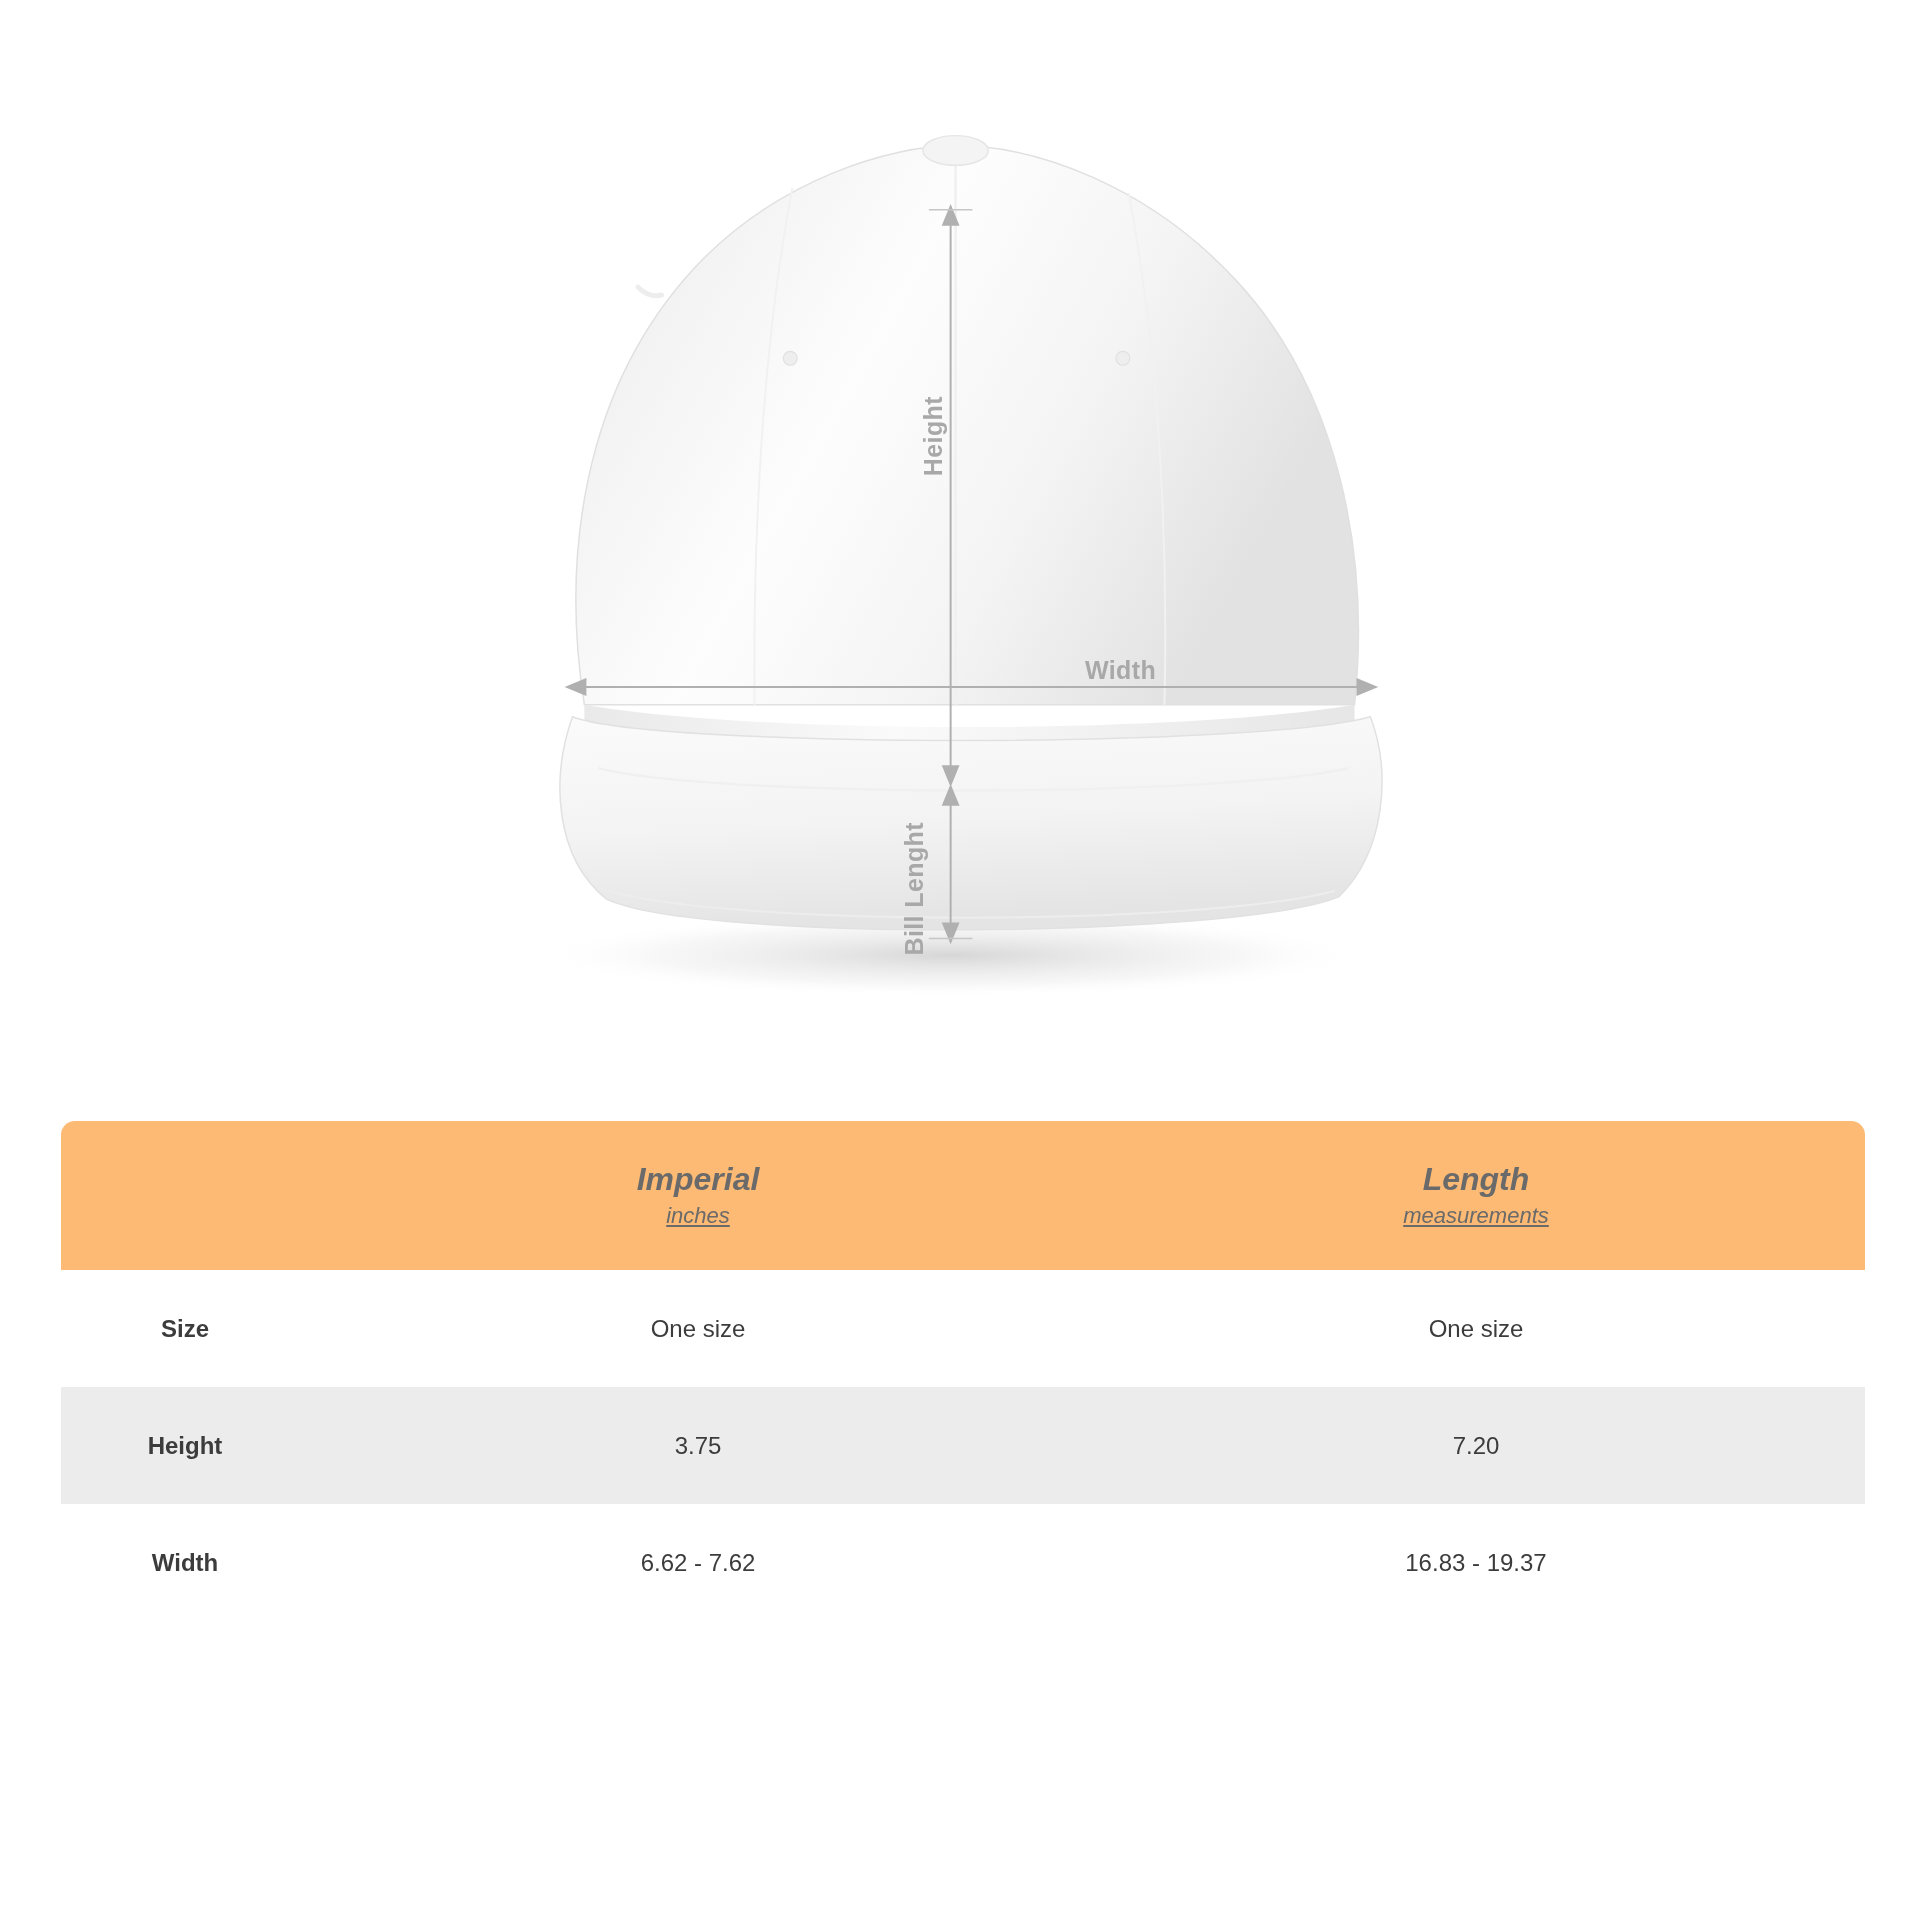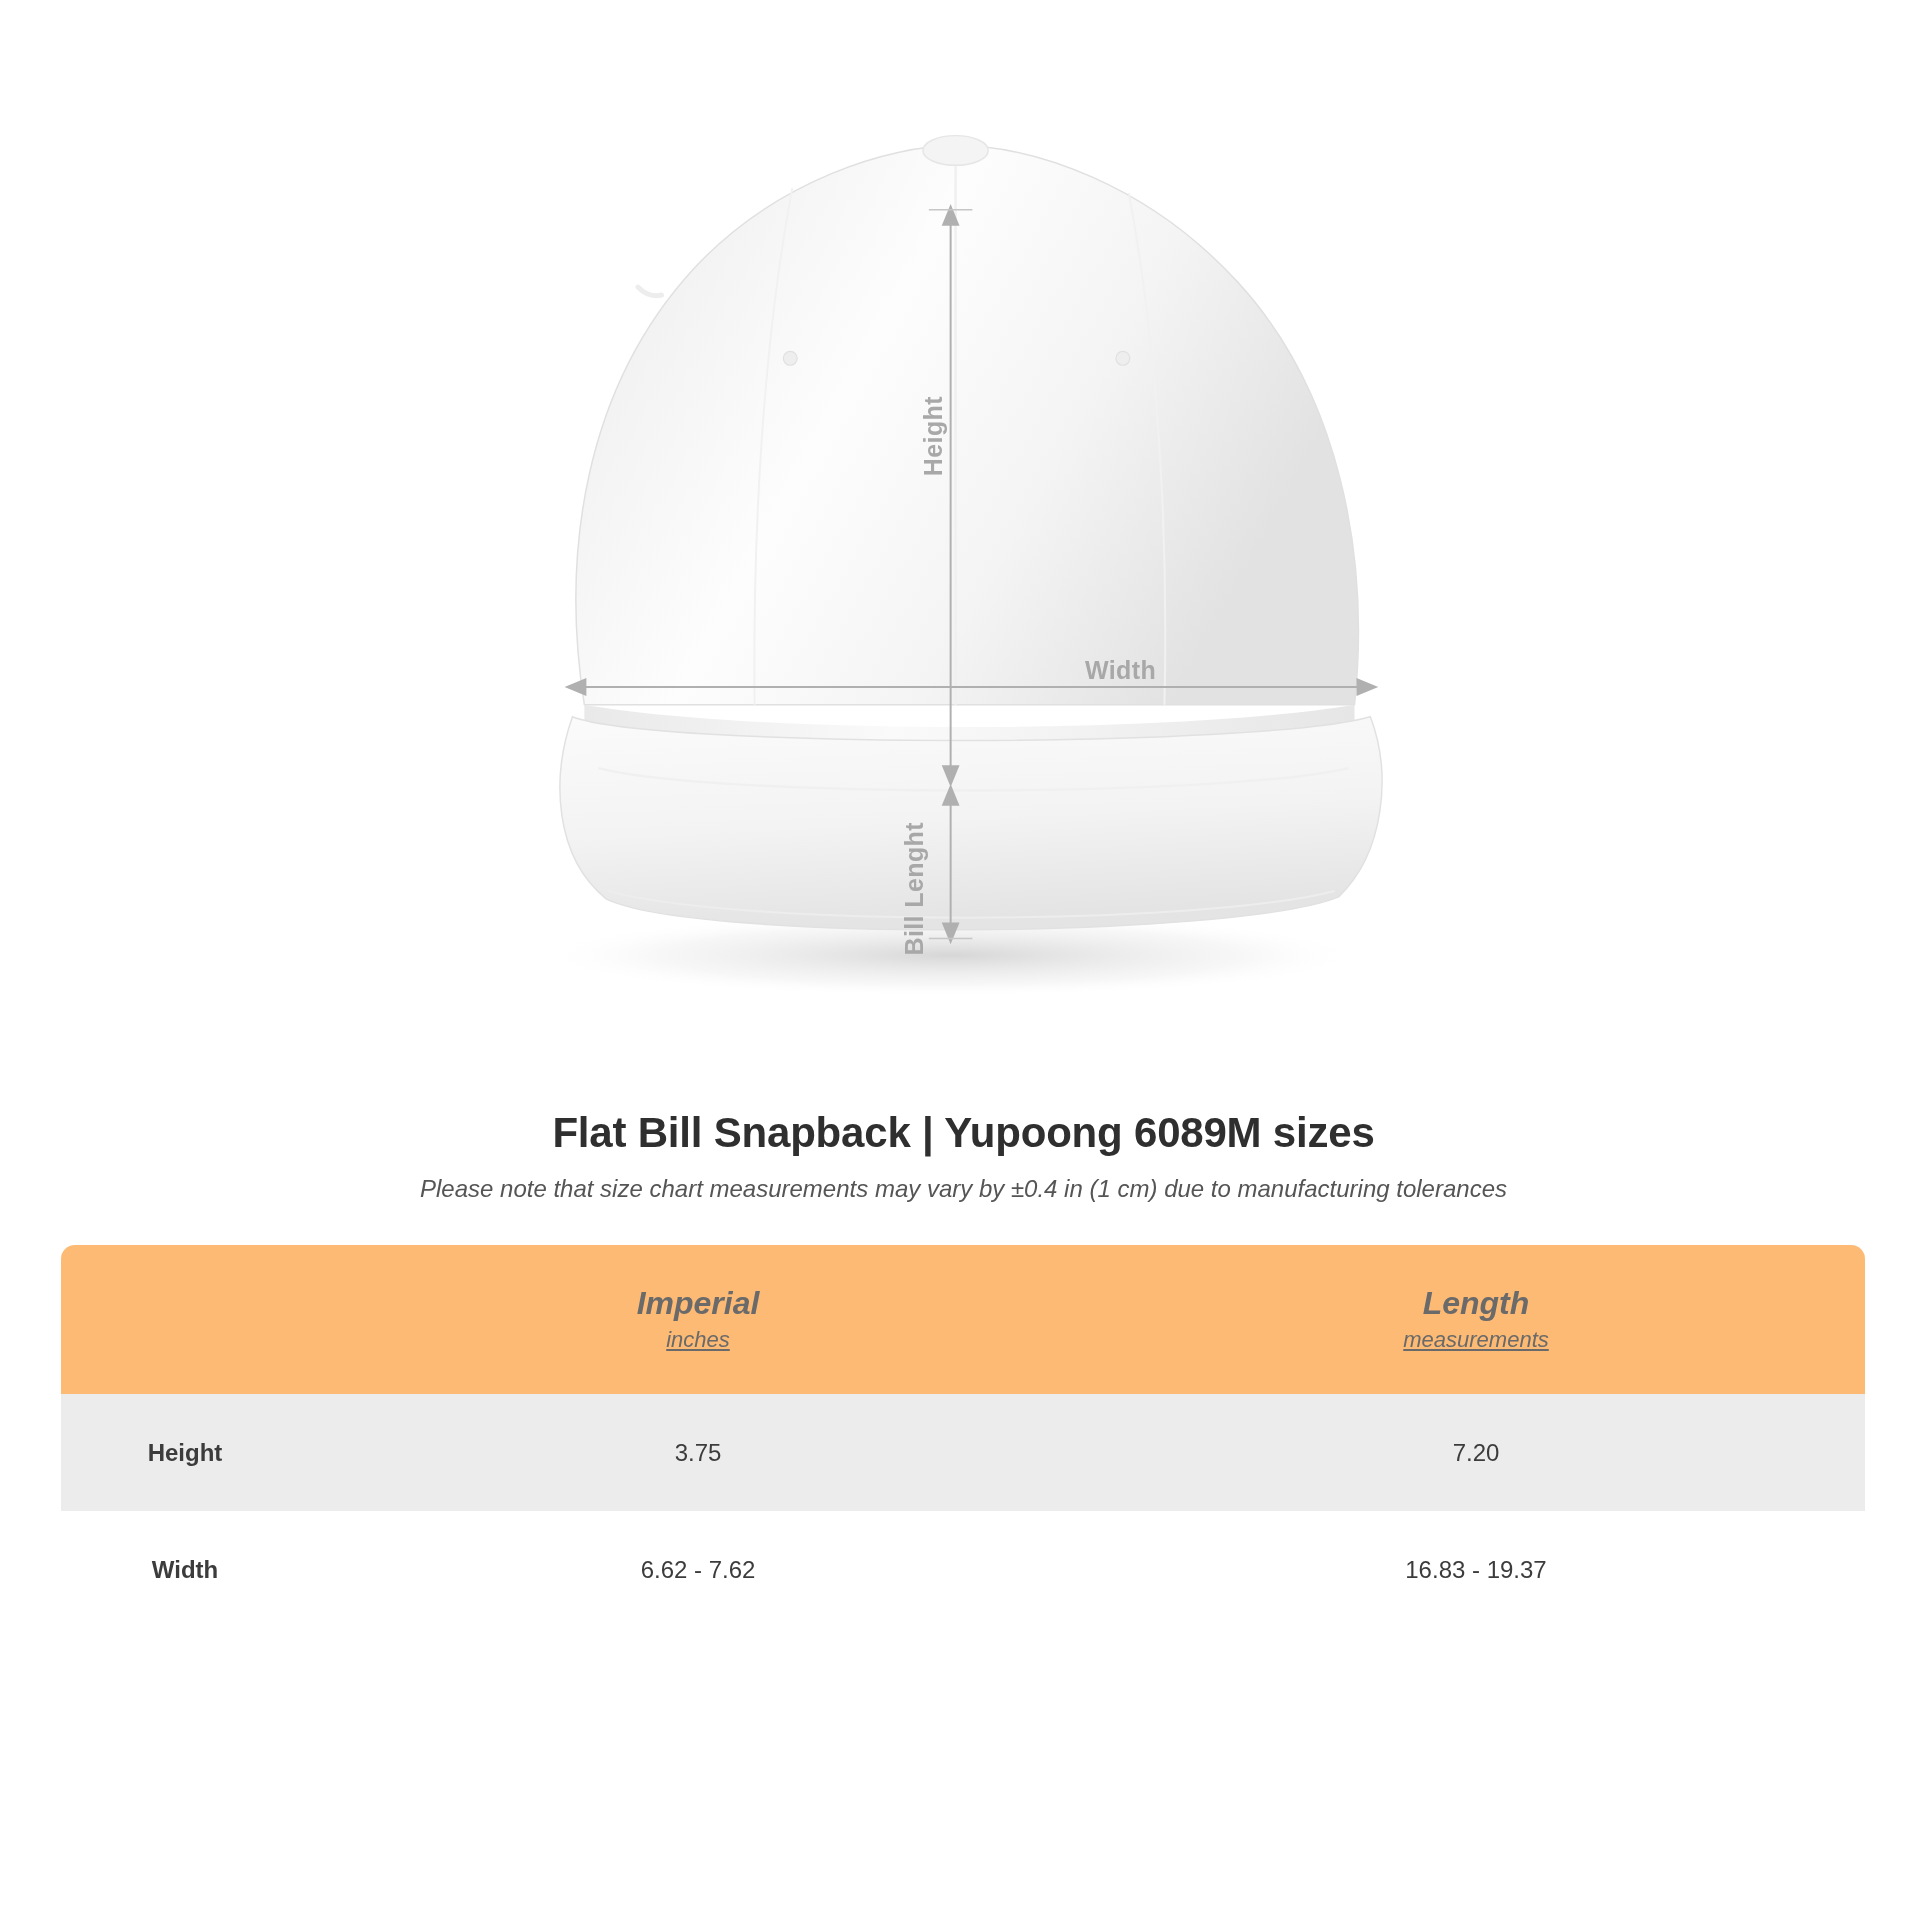--- a/index.html
+++ b/index.html
@@ -249,24 +249,20 @@
 
       <div class="dim-label dim-height">Height</div>
       <div class="dim-label dim-width">Width</div>
       <div class="dim-label dim-bill">
         <span>Bill</span>
         <span>Lenght</span>
       </div>
     </div>
   </div>
 
-  <div class="title-block">
-    <h1 class="chart-title">Flat Bill Snapback | Yupoong 6089M sizes</h1>
-    <div class="chart-note">Please note that size chart measurements may vary by ±0.4 in (1 cm) due to manufacturing tolerances</div>
-  </div>
 
   <div class="table-wrap">
     <table class="size-table">
       <colgroup>
         <col class="col-first">
         <col class="col-imp">
         <col class="col-met">
       </colgroup>
       <tbody>
         <tr class="hdr-row">
@@ -274,20 +270,25 @@
           <td>
             <div class="unit-main">Imperial</div>
             <div class="unit-sub">inches</div>
           </td>
           <td>
             <div class="unit-main">Length</div>
             <div class="unit-sub">measurements</div>
           </td>
         </tr>
 
+        <tr class="body-row">
+          <td class="row-label">Size</td>
+          <td class="col-div">One size</td>
+          <td class="col-div">One size</td>
+        </tr>
 
         <tr class="body-row shaded">
           <td class="row-label">Height</td>
           <td class="col-div">3.75</td>
           <td class="col-div">7.20</td>
         </tr>
 
         <tr class="body-row">
           <td class="row-label">Width</td>
           <td class="col-div">6.62 - 7.62</td>

